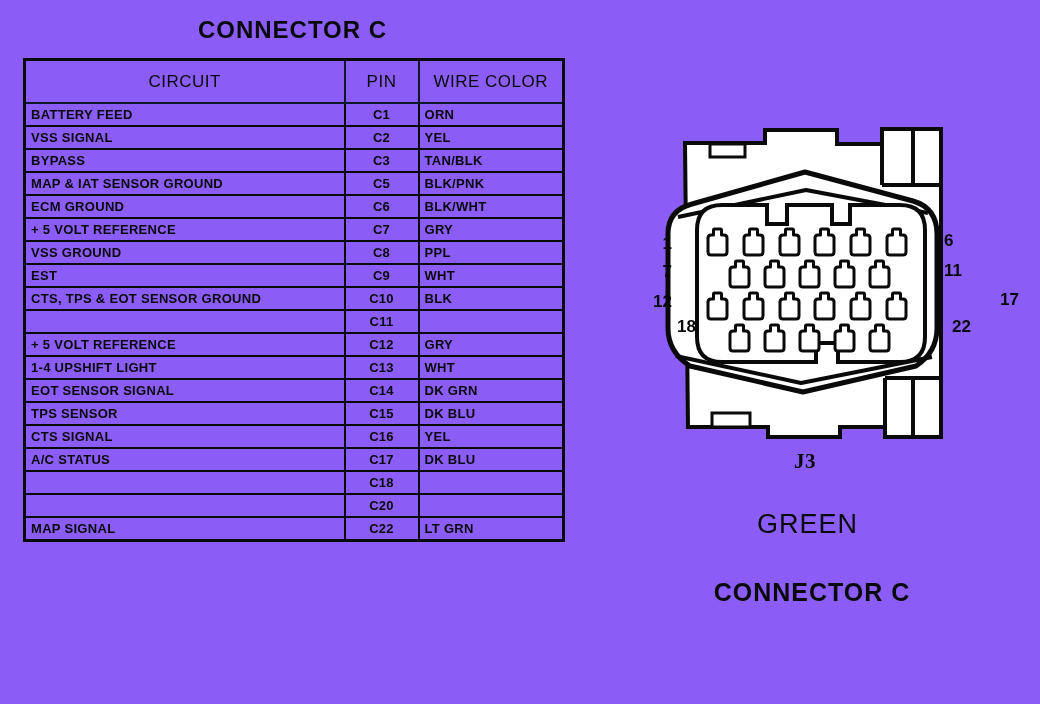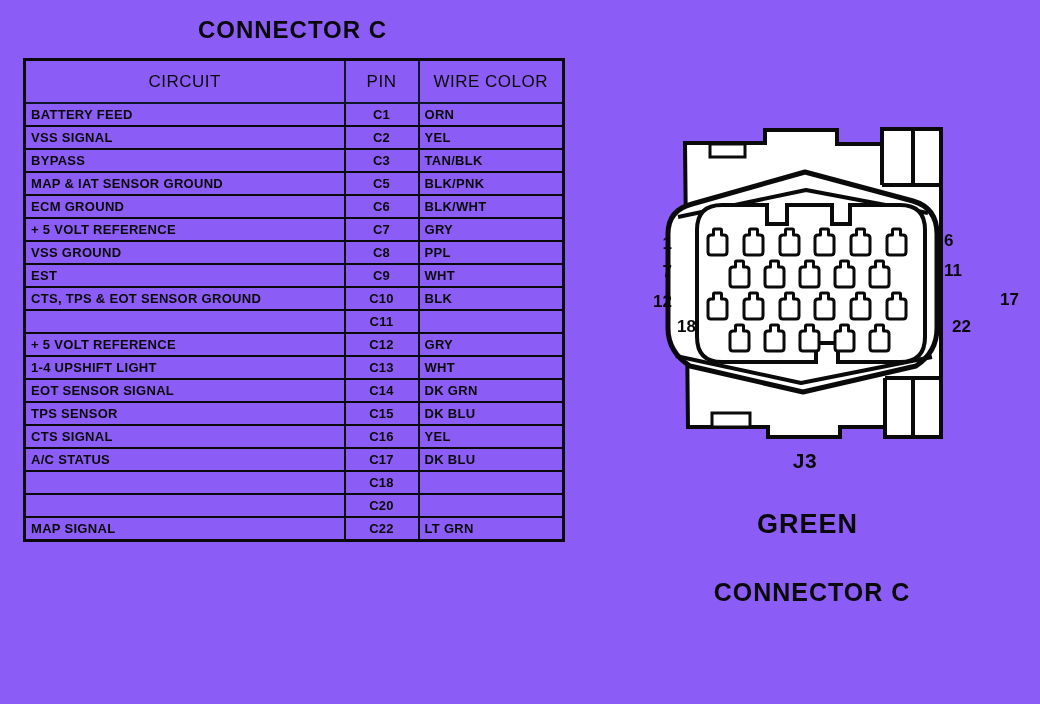--- a/index.html
+++ b/index.html
@@ -33,25 +33,25 @@
   .connector-wrap{position:absolute;left:0;top:0;width:1040px;height:704px;pointer-events:none;}
   .connector-svg{position:absolute;left:0;top:0;}
   .pin-num{
     position:absolute;font-size:17px;font-weight:bold;color:#0a0a0a;
     width:34px;line-height:18px;
   }
   .pin-num.left{text-align:right;}
   .pin-num.right{text-align:left;}
   .conn-label-j3{
     position:absolute;left:640px;top:449px;width:330px;text-align:center;
-    font-size:21px;font-weight:bold;letter-spacing:.5px;
+    font-size:21px;font-weight:bold;letter-spacing:.5px;font-family:Liberation Serif, serif;
   }
   .conn-label-green{
     position:absolute;left:640px;top:509px;width:335px;text-align:center;
-    font-size:27px;font-weight:bold;letter-spacing:1px;
+    font-size:27px;font-weight:normal;letter-spacing:1px;
   }
   .conn-label-name{
     position:absolute;left:647px;top:578px;width:330px;text-align:center;
     font-size:25px;font-weight:bold;letter-spacing:1px;
   }
 </style>
 </head>
 <body>
 
 <div class="page">

